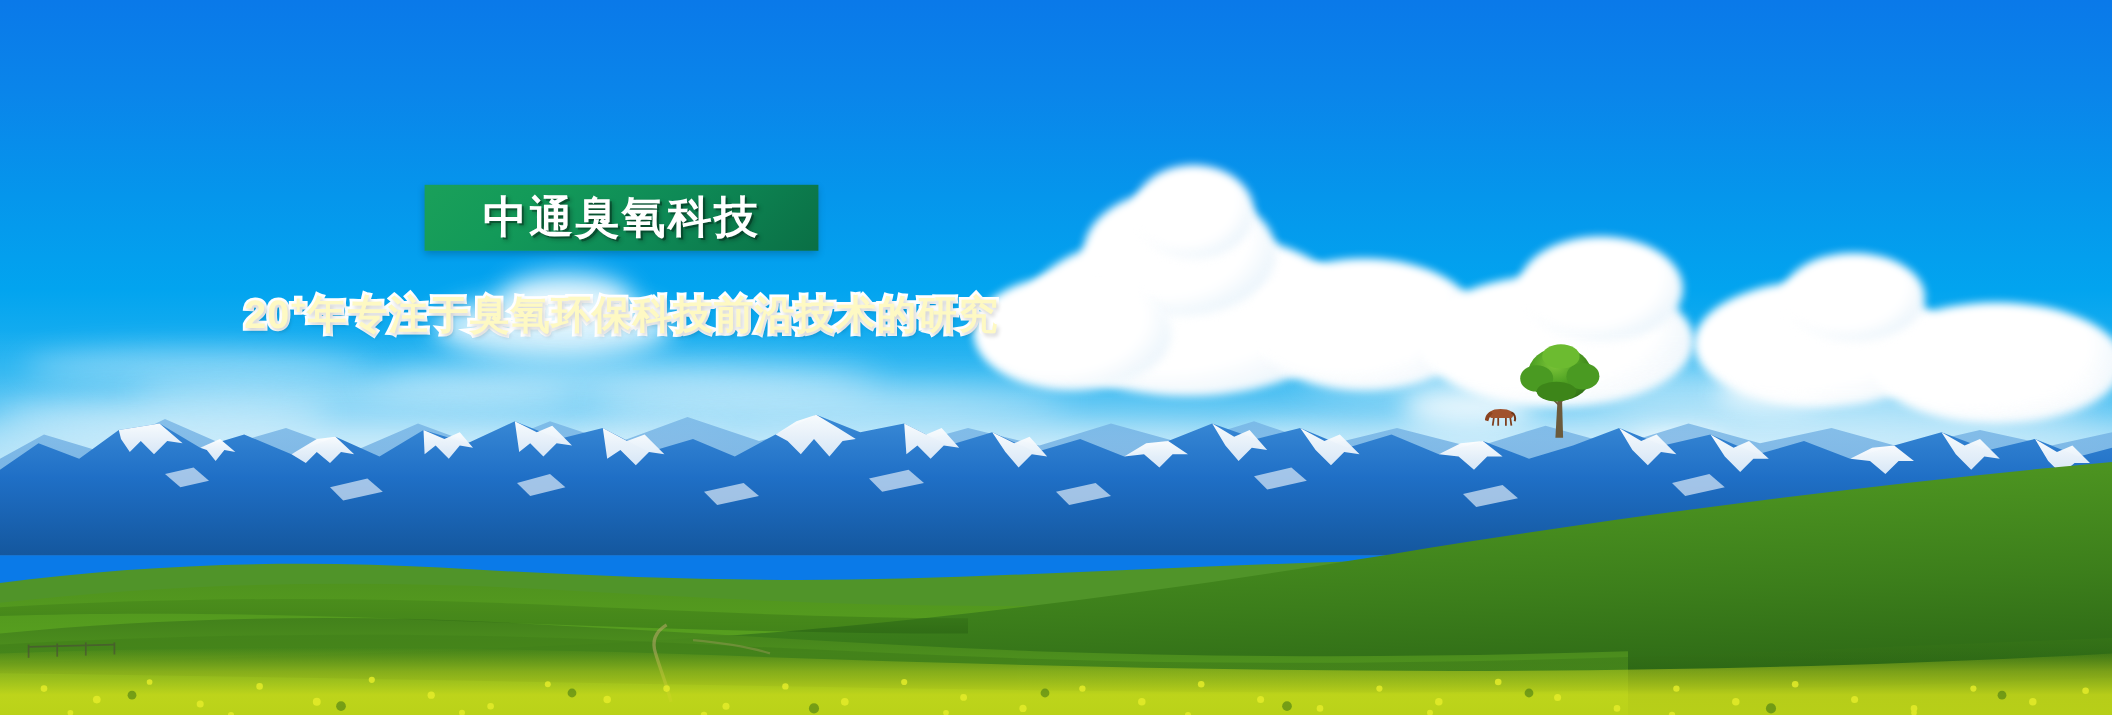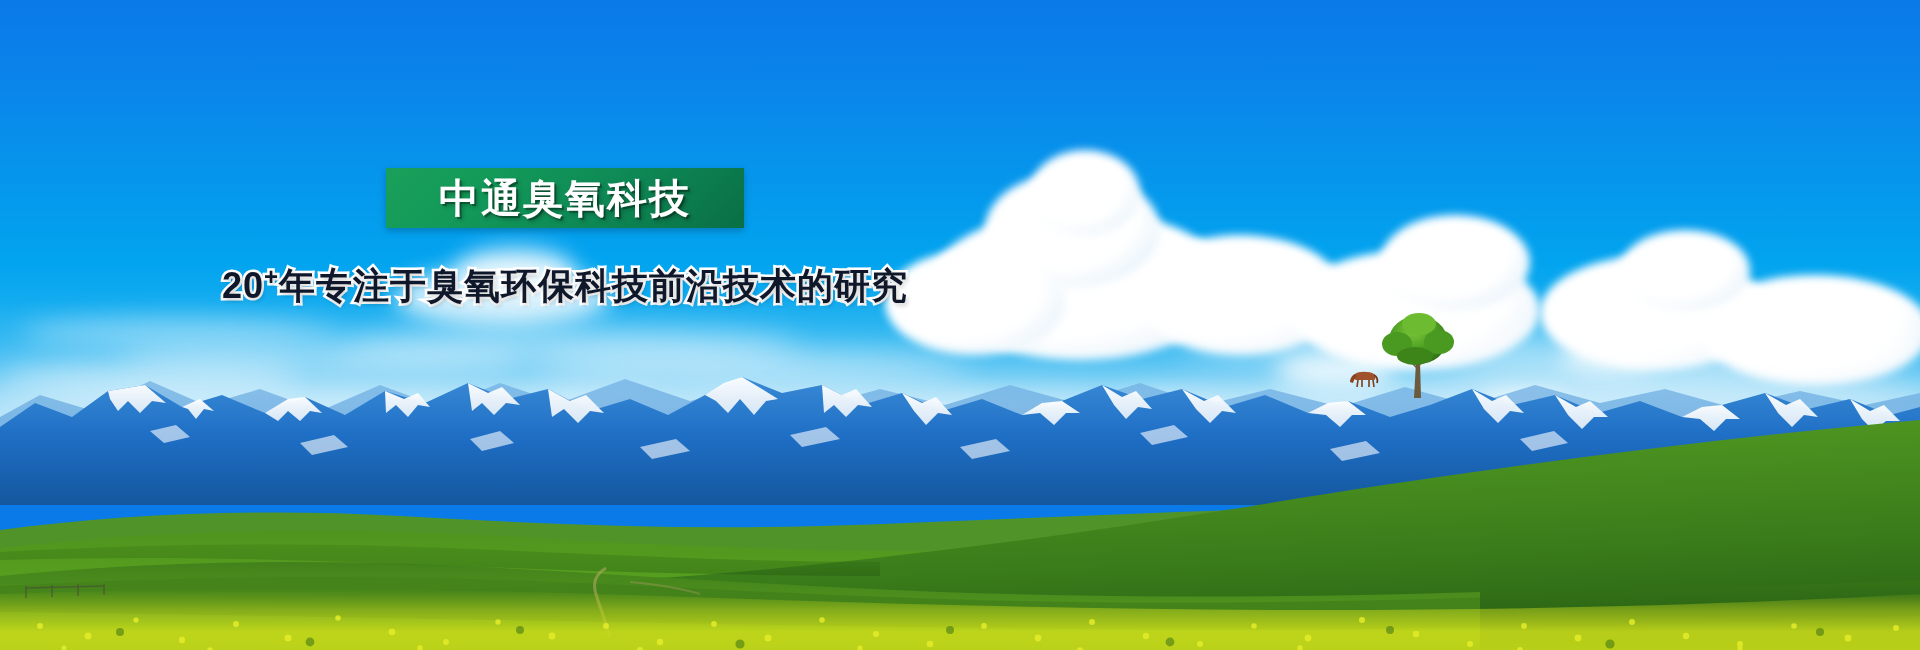--- a/index.html
+++ b/index.html
@@ -110,21 +110,21 @@
     text-shadow:
        2px 2px 0 rgba(0,0,0,0.30),
        3px 3px 4px rgba(0,0,0,0.28);
     white-space: nowrap;
   }
 
   .tagline {
     position: absolute;
     font-size: 36px;
     font-weight: bold;
-    color: #0f172a;
+    color: #fef9c3;
     letter-spacing: 1px;
     white-space: nowrap;
     pointer-events: auto;
     -webkit-text-stroke: 5px #ffffff;
     paint-order: stroke fill;
     text-shadow: 2px 3px 4px rgba(0,0,0,0.18);
   }
   .tagline-1 { left: 222px; top: 262px; }
   .tagline-2 { left: 222px; top: 326px; }
 

